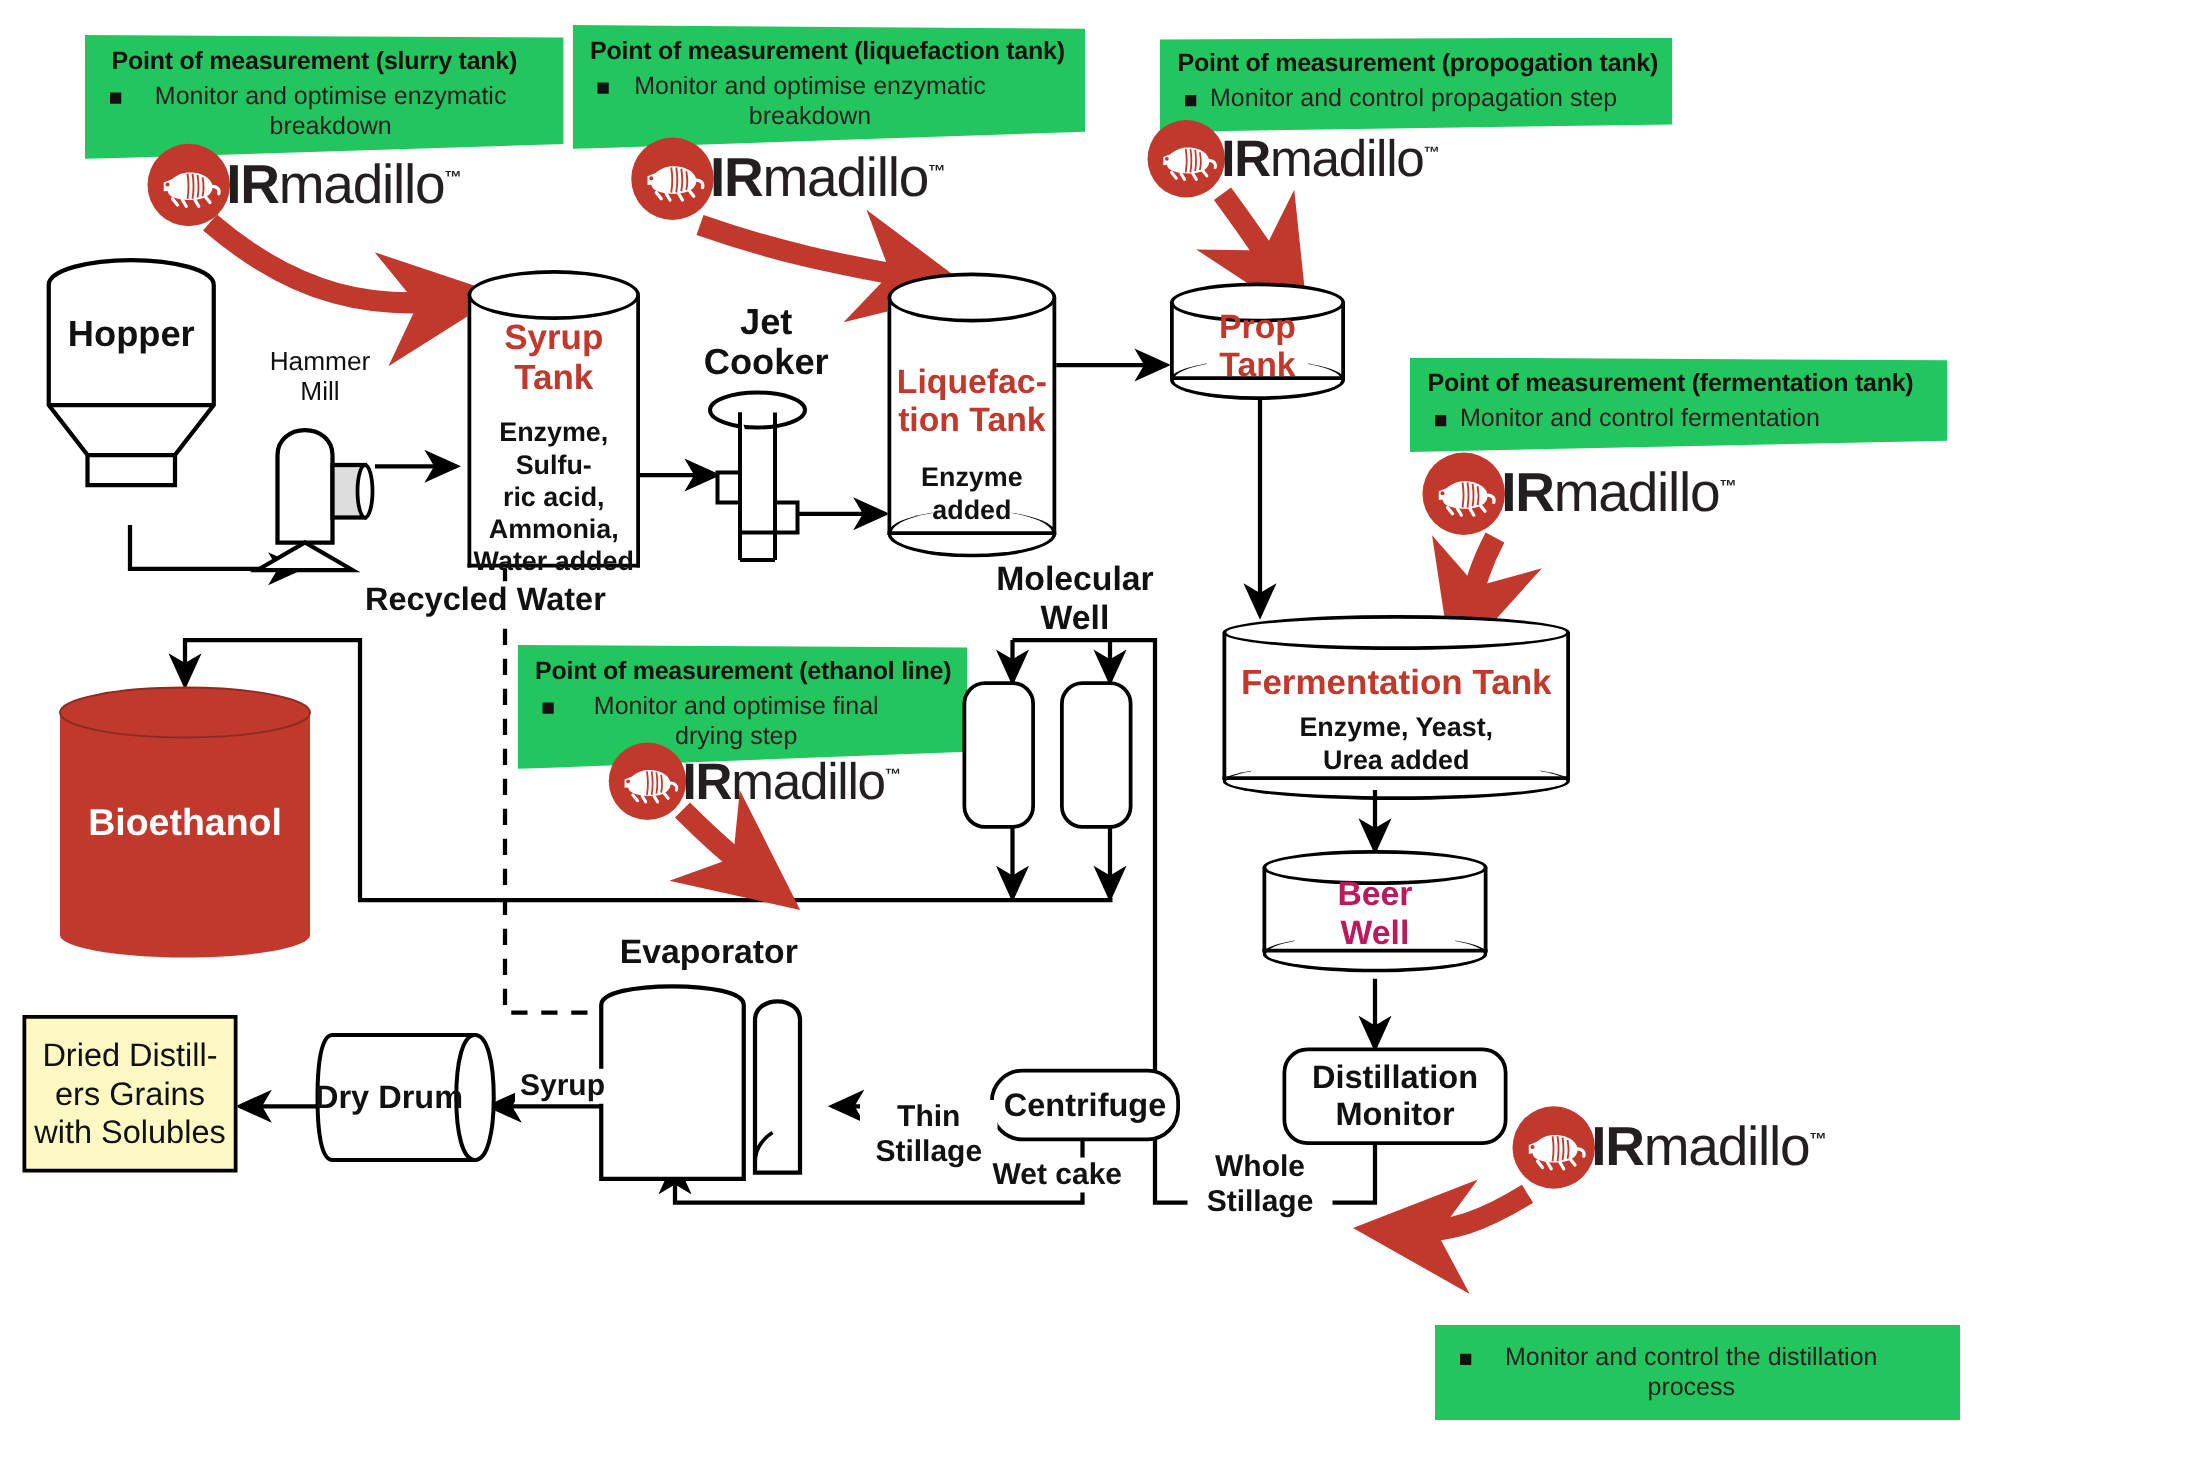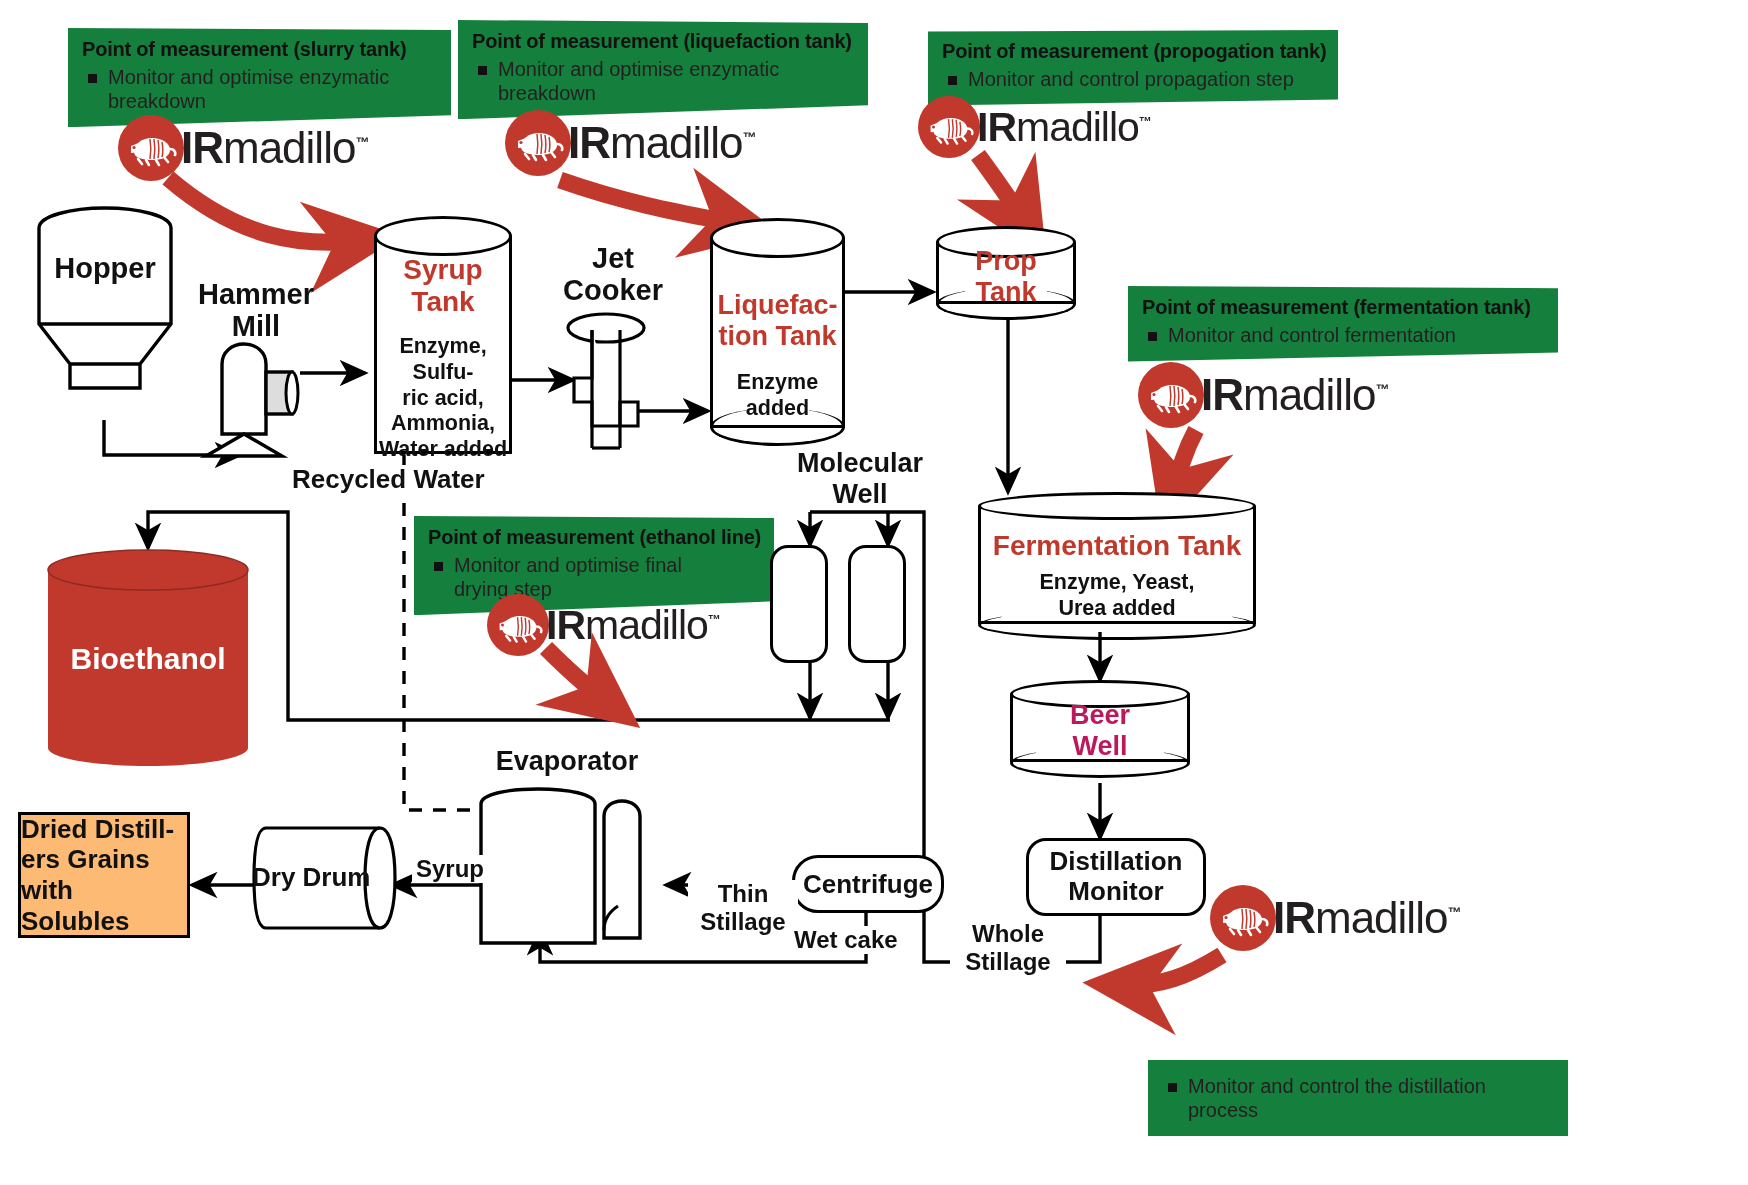--- a/index.html
+++ b/index.html
@@ -13,22 +13,23 @@
     width: 1748px;
     height: 1185px;
     overflow: hidden;
     background: #ffffff;
   }
   .abs { position: absolute; }
 
   
   .callout {
     position: absolute;
-    background: #15803d;
+    background: #22c55e;
     padding: 10px 30px 14px 14px;
+    text-align: center;
   }
   .callout .c-title {
     font-weight: bold;
     font-size: 20px;
     color: #111111;
     letter-spacing: -0.2px;
     line-height: 1.15;
     white-space: nowrap;
   }
   .callout .c-bullet {
@@ -121,25 +122,26 @@
     justify-content: center;
     text-align: center;
     font-weight: bold;
     color: #111;
   }
   .rbox.round { border-radius: 20px; }
 
   .sqbox {
     position: absolute;
     border: 3px solid #000;
-    background: #fdba74;
+    background: #fef9c3;
     display: flex;
     align-items: center;
     justify-content: center;
-    font-weight: bold;
+    text-align: center;
+    font-weight: normal;
     color: #111;
     line-height: 1.18;
   }
 
   .flowlabel {
     position: absolute;
     font-weight: bold;
     color: #111;
     text-align: center;
     line-height: 1.15;
@@ -416,21 +418,21 @@
     <div class="abs" style="left:0; top:50px; width:138px; text-align:center; font-weight:bold; font-size:29px; color:#111;">Hopper</div>
   </div>
 
   <div class="abs" style="left:196px; top:330px; width:116px; height:130px;">
     <svg width="116" height="130" viewBox="0 0 116 130">
       <path d="M26 34 C26 22 36 14 48 14 C60 14 70 22 70 34 L70 104 L26 104 Z" fill="#fff" stroke="#000" stroke-width="3.4"></path>
       <rect x="70" y="42" width="26" height="42" fill="#ddd" stroke="#000" stroke-width="3.4"></rect>
       <ellipse cx="96" cy="63" rx="6" ry="21" fill="#fff" stroke="#000" stroke-width="3"></ellipse>
       <path d="M10 126 L48 104 L86 126 Z" fill="#fff" stroke="#000" stroke-width="3.4"></path>
     </svg>
-    <div class="abs" style="left:-28px; top:-52px; width:176px; text-align:center; font-weight:bold; font-size:29px; color:#111; line-height:1.12;">
+    <div class="abs" style="left:-28px; top:-52px; width:176px; text-align:center; font-weight:normal; font-size:21px; color:#111; line-height:1.12;">
       <div>Hammer</div>
       <div>Mill</div>
     </div>
   </div>
 
   <div class="cyl" style="left:374px; top:216px; width:138px; height:238px;">
     <div class="body" style="top:20px; height:218px;"></div>
     <div class="top" style="height:40px;"></div>
     <div class="label redtext" style="top:38px; font-size:28px; line-height:1.16;">
       <div>Syrup</div>

